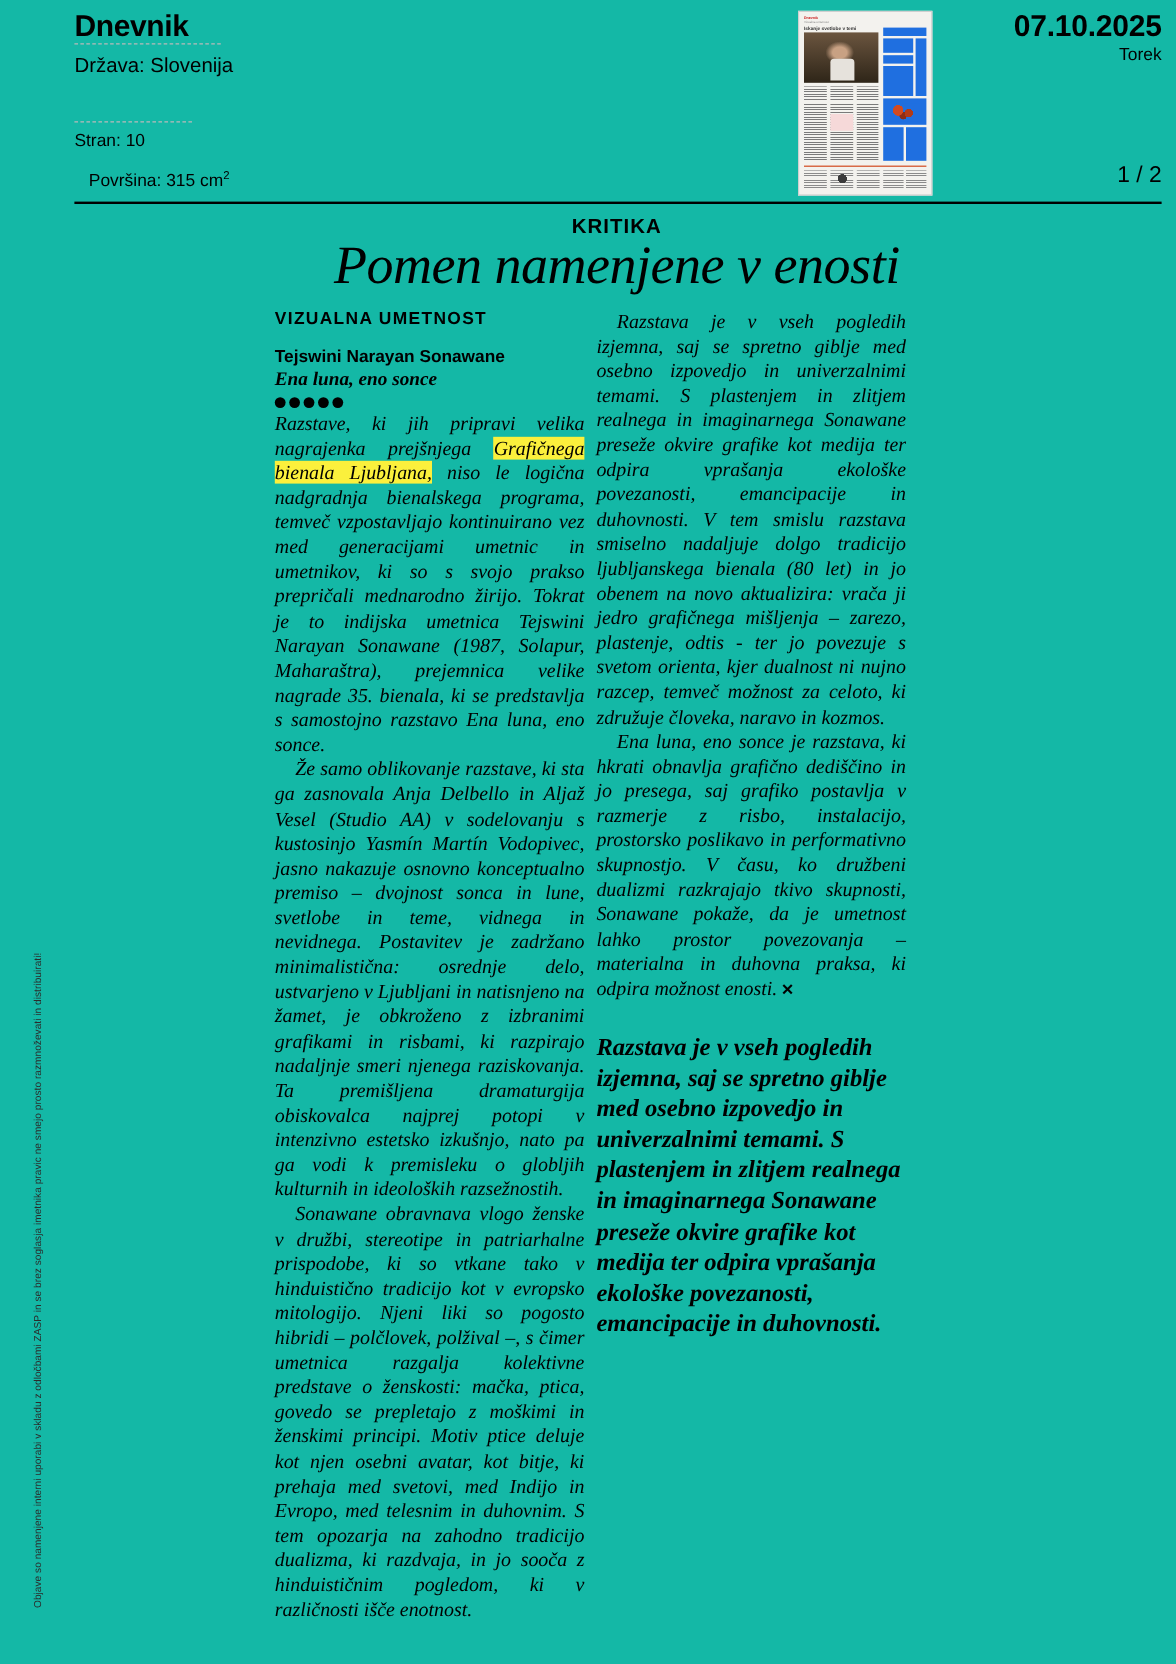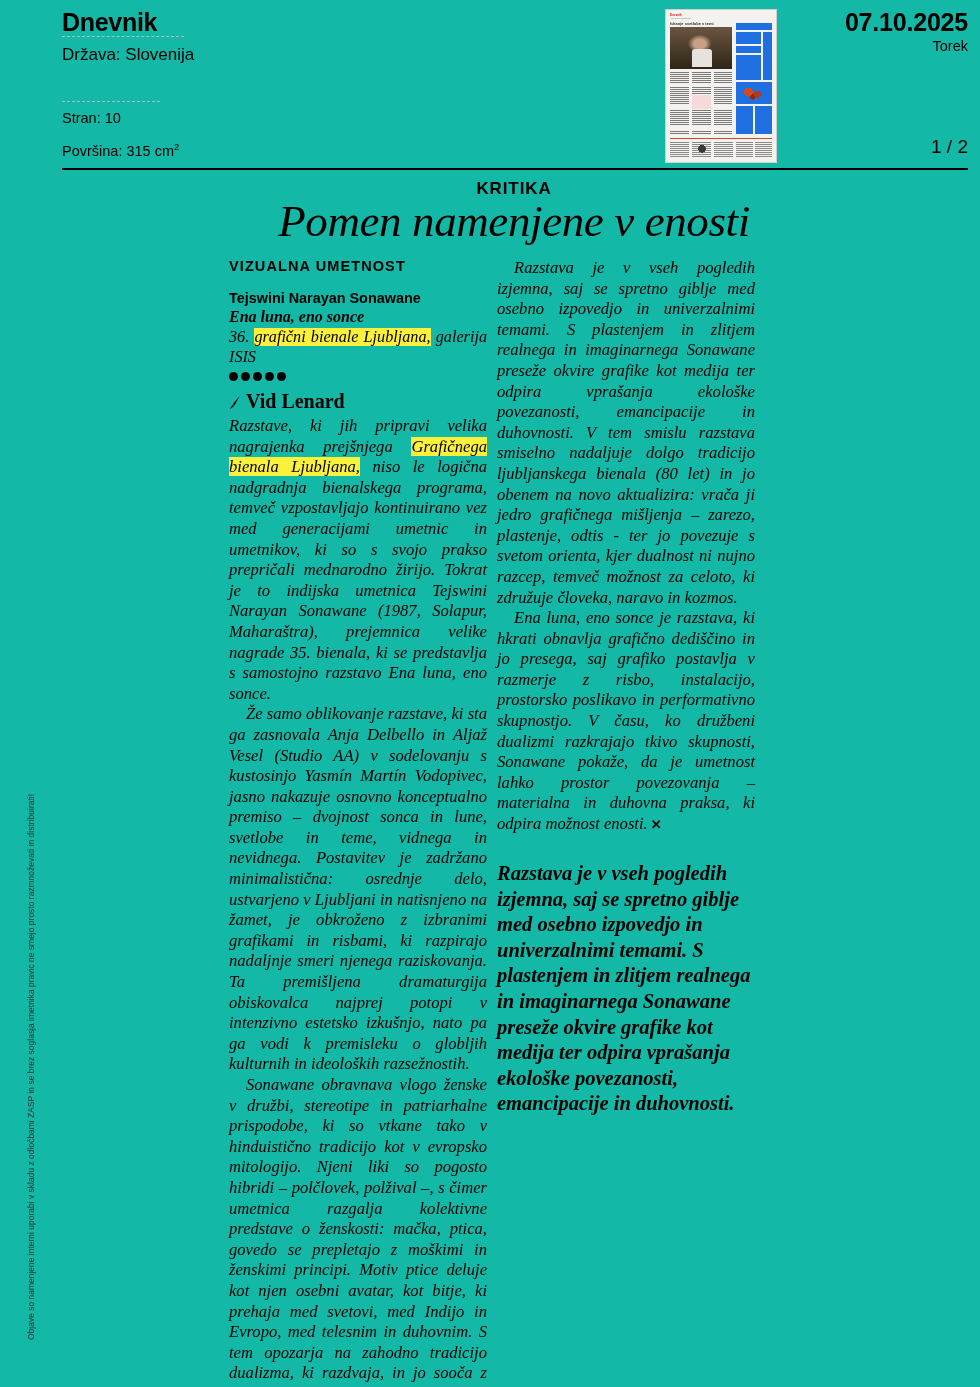--- a/index.html
+++ b/index.html
@@ -45,21 +45,21 @@
     font-size: 17px;
   }
   .hdr-stran {
     position: absolute;
     left: 62px;
     top: 110px;
     font-size: 14.5px;
   }
   .hdr-povrsina {
     position: absolute;
-    left: 62px;
+    left: 74px;
     top: 141px;
     font-size: 14.5px;
   }
   .hdr-povrsina sup {
     font-size: 9.5px;
     vertical-align: super;
   }
 
   .hdr-date {
     position: absolute;
@@ -380,30 +380,25 @@
   <div class="hdr-rule"></div>
 
   <div class="kritika">KRITIKA</div>
   <div class="headline">Pomen namenjene v enosti</div>
   <div class="section-label">VIZUALNA UMETNOST</div>
 
   <div class="col col-left">
 
     <span class="meta-artist">Tejswini Narayan Sonawane</span>
     <span class="meta-work">Ena luna, eno sonce</span>
-    <span class="meta-venue"><span>36. </span><span class="hl">grafični bienale Ljubljana,</span><span> galerija ISIS</span></span>
 
     <span class="dots">
       <span></span><span></span><span></span><span></span><span></span>
     </span>
 
-    <span class="byline"><span class="pen-icon"><svg viewBox="0 0 14 16" width="13" height="15" aria-hidden="true">
-            <path d="M11.5 0.8 L4.2 9.6 L6.0 11.1 Z" fill="#000"></path>
-            <path d="M3.6 10.3 L5.6 11.9 L1.0 15.4 Z" fill="#000"></path>
-          </svg></span><span>Vid Lenard</span></span>
 
     <p class="noindent"><span>Razstave, ki jih pripravi velika nagrajenka prejšnjega </span><span class="hl">Grafičnega bienala Ljubljana,</span><span> niso le logična nadgradnja bienalskega programa, temveč vzpostavljajo kontinuirano vez med generacijami umetnic in umetnikov, ki so s svojo prakso prepričali mednarodno žirijo. Tokrat je to indijska umetnica Tejswini Narayan Sonawane (1987, Solapur, Maharaštra), prejemnica velike nagrade 35. bienala, ki se predstavlja s samostojno razstavo Ena luna, eno sonce.</span></p>
     <p>Že samo oblikovanje razstave, ki sta ga zasnovala Anja Delbello in Aljaž Vesel (Studio AA) v sodelovanju s kustosinjo Yasmín Martín Vodopivec, jasno nakazuje osnovno konceptualno premiso – dvojnost sonca in lune, svetlobe in teme, vidnega in nevidnega. Postavitev je zadržano minimalistična: osrednje delo, ustvarjeno v Ljubljani in natisnjeno na žamet, je obkroženo z izbranimi grafikami in risbami, ki razpirajo nadaljnje smeri njenega raziskovanja. Ta premišljena dramaturgija obiskovalca najprej potopi v intenzivno estetsko izkušnjo, nato pa ga vodi k premisleku o globljih kulturnih in ideoloških razsežnostih.</p>
     <p>Sonawane obravnava vlogo ženske v družbi, stereotipe in patriarhalne prispodobe, ki so vtkane tako v hinduistično tradicijo kot v evropsko mitologijo. Njeni liki so pogosto hibridi – polčlovek, polžival –, s čimer umetnica razgalja kolektivne predstave o ženskosti: mačka, ptica, govedo se prepletajo z moškimi in ženskimi principi. Motiv ptice deluje kot njen osebni avatar, kot bitje, ki prehaja med svetovi, med Indijo in Evropo, med telesnim in duhovnim. S tem opozarja na zahodno tradicijo dualizma, ki razdvaja, in jo sooča z hinduističnim pogledom, ki v različnosti išče enotnost.</p>
 
   </div>
 
   <div class="col col-right">
     <p>Razstava je v vseh pogledih izjemna, saj se spretno giblje med osebno izpovedjo in univerzalnimi temami. S plastenjem in zlitjem realnega in imaginarnega Sonawane preseže okvire grafike kot medija ter odpira vprašanja ekološke povezanosti, emancipacije in duhovnosti. V tem smislu razstava smiselno nadaljuje dolgo tradicijo ljubljanskega bienala (80 let) in jo obenem na novo aktualizira: vrača ji jedro grafičnega mišljenja – zarezo, plastenje, odtis - ter jo povezuje s svetom orienta, kjer dualnost ni nujno razcep, temveč možnost za celoto, ki združuje človeka, naravo in kozmos.</p>
     <p><span>Ena luna, eno sonce je razstava, ki hkrati obnavlja grafično dediščino in jo presega, saj grafiko postavlja v razmerje z risbo, instalacijo, prostorsko poslikavo in performativno skupnostjo. V času, ko družbeni dualizmi razkrajajo tkivo skupnosti, Sonawane pokaže, da je umetnost lahko prostor povezovanja – materialna in duhovna praksa, ki odpira možnost enosti.</span><span class="endmark">✕</span></p>

